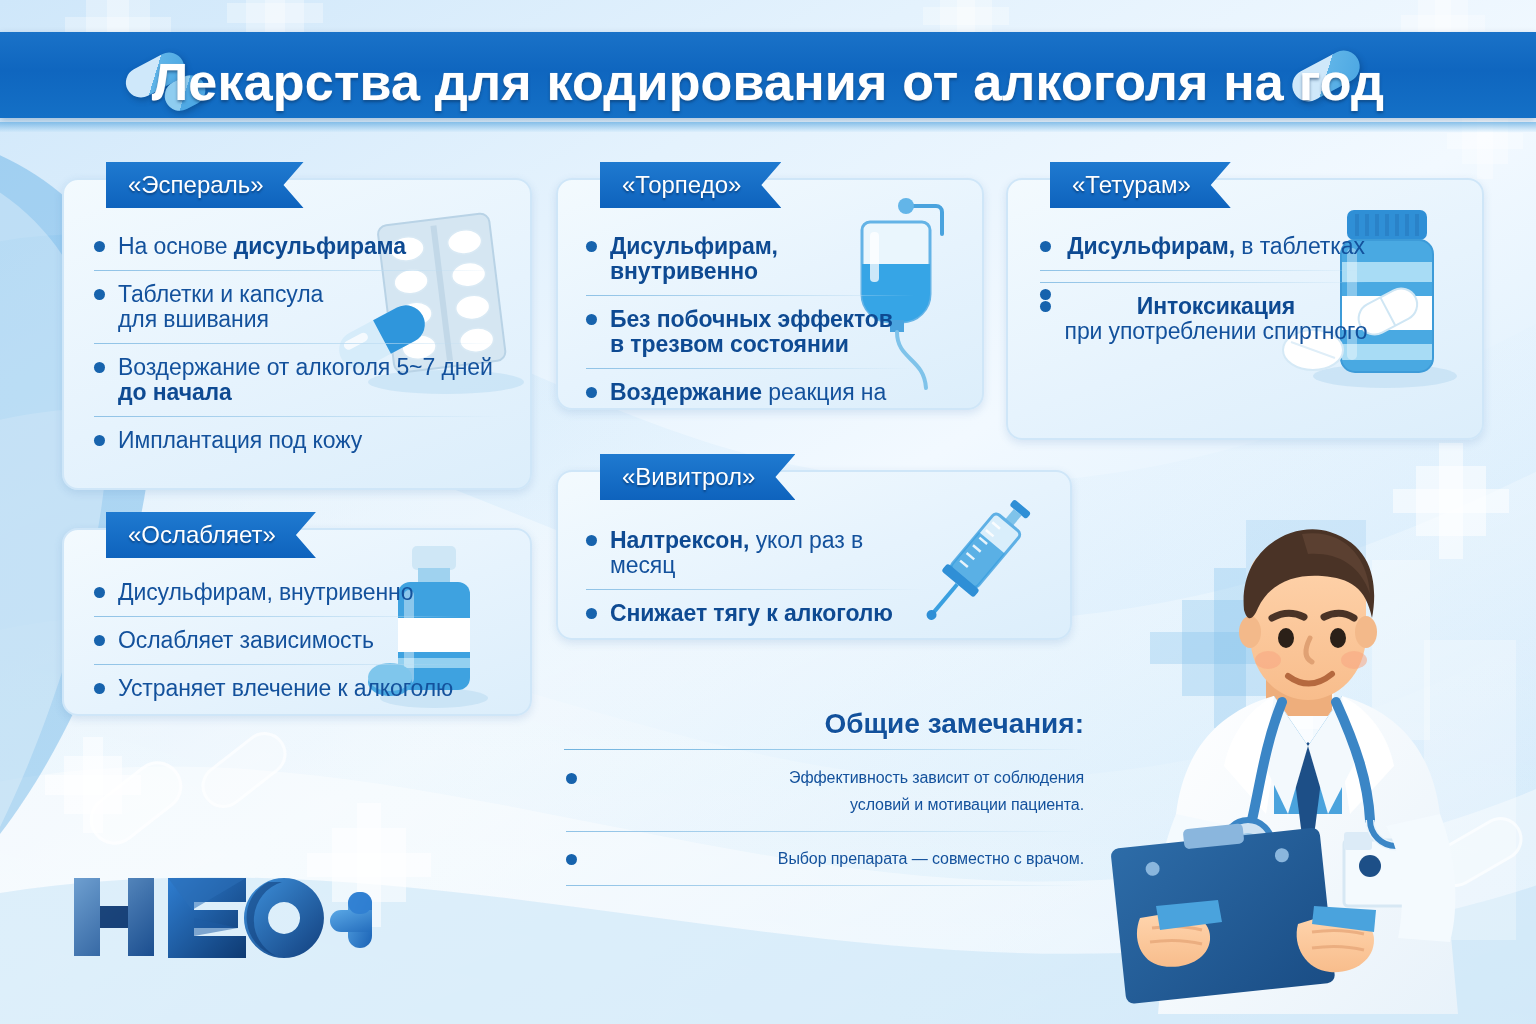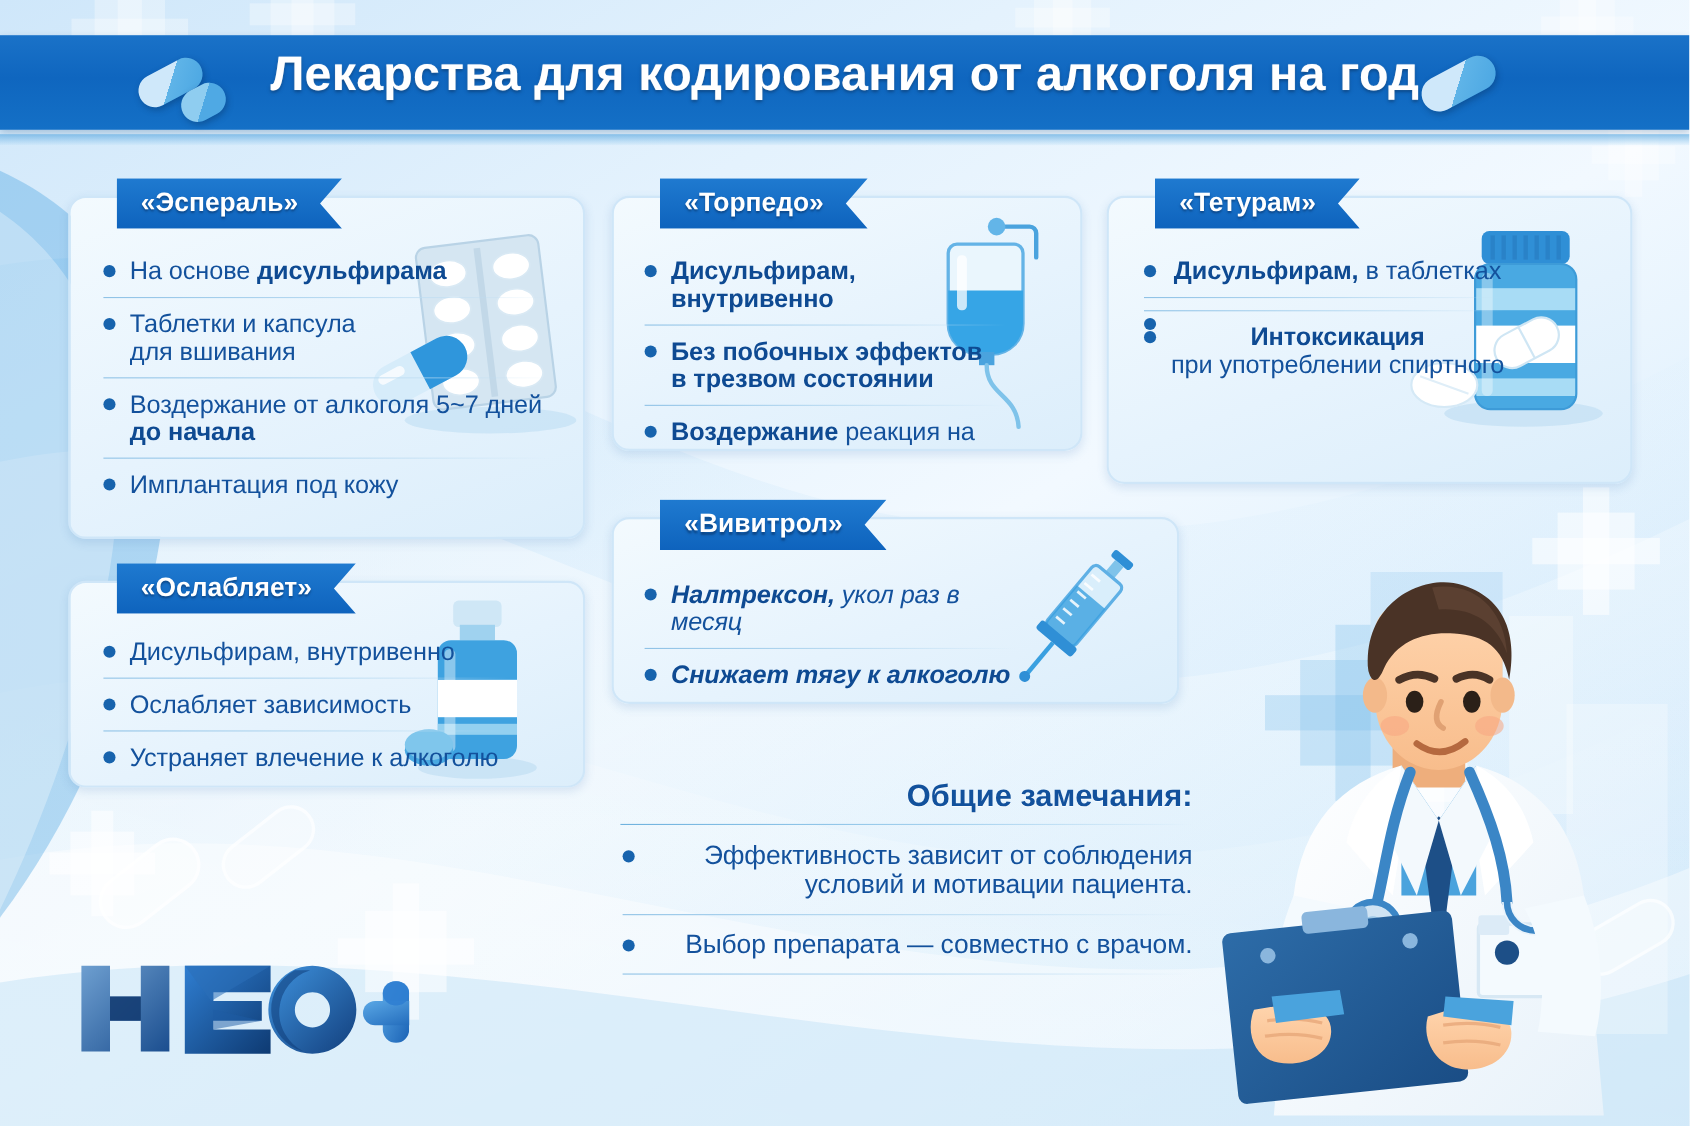--- a/index.html
+++ b/index.html
@@ -43,24 +43,24 @@
   .header-band{
     position:absolute; left:0; right:0; top:32px; height:86px;
     background: linear-gradient(180deg,#1a72c8 0%, #0f66bf 45%, #1470c6 100%);
     box-shadow: 0 3px 7px rgba(10,60,110,.25);
   }
   .header-band::after{
     content:""; position:absolute; left:0; right:0; bottom:-14px; height:10px;
     background: linear-gradient(180deg,rgba(110,180,230,.75),rgba(180,220,245,.15));
   }
   .header-title{
-    position:absolute; left:0; right:0; top:26px; height:84px;
+    position:absolute; left:0; right:0; top:40px; height:84px;
     display:flex; align-items:center; justify-content:center;
     color:#ffffff;
-    font-size:44px; font-weight:bold; letter-spacing:.2px;
+    font-size:52px; font-weight:bold; letter-spacing:.2px;
     text-shadow: 0 2px 3px rgba(8,45,90,.55), 0 0 1px rgba(255,255,255,.6);
     z-index:4;
   }
   .hdr-pill{
     position:absolute; z-index:3; border-radius:999px;
     background: linear-gradient(135deg,#cfe8fa 0%,#cfe8fa 50%,#5fb4e8 50%,#4aa6e2 100%);
     box-shadow: 0 3px 6px rgba(5,40,80,.35);
   }
   .hdr-pill.small{
     background: linear-gradient(135deg,#8fcdf0 0%,#8fcdf0 50%,#4fa9e4 50%,#4fa9e4 100%);
@@ -74,21 +74,21 @@
     border-radius:16px;
     box-shadow: 0 3px 9px rgba(60,120,180,.16);
   }
   .card-inner{ position:absolute; inset:0; overflow:hidden; border-radius:14px; }
 
   .ribbon{
     position:absolute; top:-18px; left:42px;
     height:46px; padding:0 40px 0 22px;
     display:flex; align-items:center;
     background: linear-gradient(180deg,#1f7ad0 0%,#0e63bd 100%);
-    color:#fff; font-size:24px; font-weight:bold;
+    color:#fff; font-size:24px; font-weight:normal;
     text-shadow: 0 2px 2px rgba(6,40,85,.55);
     box-shadow: 0 3px 6px rgba(20,70,120,.28);
     clip-path: polygon(0 0, 100% 0, calc(100% - 20px) 50%, 100% 100%, 0 100%);
     z-index:5; white-space:nowrap;
   }
 
   .bullets{ position:absolute; z-index:4; }
   .bi{ position:relative; padding-left:26px; }
   .bi .dot{
     position:absolute; left:2px; top:7px;
@@ -108,21 +108,21 @@
   
   .notes{ position:absolute; z-index:6; }
   .notes-title{
     color:#12519c; font-size:28px; font-weight:bold;
     text-shadow:0 1px 0 rgba(255,255,255,.7);
   }
   .notes .rule-top{
     height:1px; margin:9px 0 14px 0;
     background:linear-gradient(90deg,#6fb2de 0%,#a8d3ef 60%,rgba(190,222,243,0) 100%);
   }
-  .notes .bi .txt{ font-size:24px; line-height:27px; }
+  .notes .bi .txt{ font-size:16px; line-height:27px; }
 
   
   .logo{ position:absolute; left:72px; top:872px; z-index:7; display:flex; align-items:center; }
   .logo svg{ display:block; }
 
   
   .ill{ position:absolute; z-index:3; }
   .doctor{ position:absolute; right:18px; bottom:0; z-index:6; }
 </style>
 </head>
@@ -317,21 +317,21 @@
             <path d="M84,70 h10"></path>
               <path d="M84,80 h10"></path>
               <path d="M84,90 h10"></path>
           </g>
           <rect x="76" y="100" width="42" height="10" rx="3" fill="#2f8fd6"></rect>
           <path d="M97,110 v38" stroke="#3aa0e0" stroke-width="4"></path>
           <circle cx="97" cy="150" r="5" fill="#2f8fd6"></circle>
         </g>
       </svg>
 
-      <div class="bullets" style="left:26px; top:56px; width:340px;font-style:italic;">
+      <div class="bullets" style="left:26px; top:56px; width:340px;">
         <div class="bi"><span class="dot"></span><span class="txt"><b>Налтрексон,</b> укол раз в месяц</span></div>
         <div class="divider"></div>
         <div class="bi"><span class="dot"></span><span class="txt"><b>Снижает тягу к алкоголю</b></span></div>
       </div>
     </div>
     <div class="ribbon">«Вивитрол»</div>
   </div>
 
   <div class="card" style="left:62px; top:528px; width:470px; height:188px;">
     <div class="card-inner">

